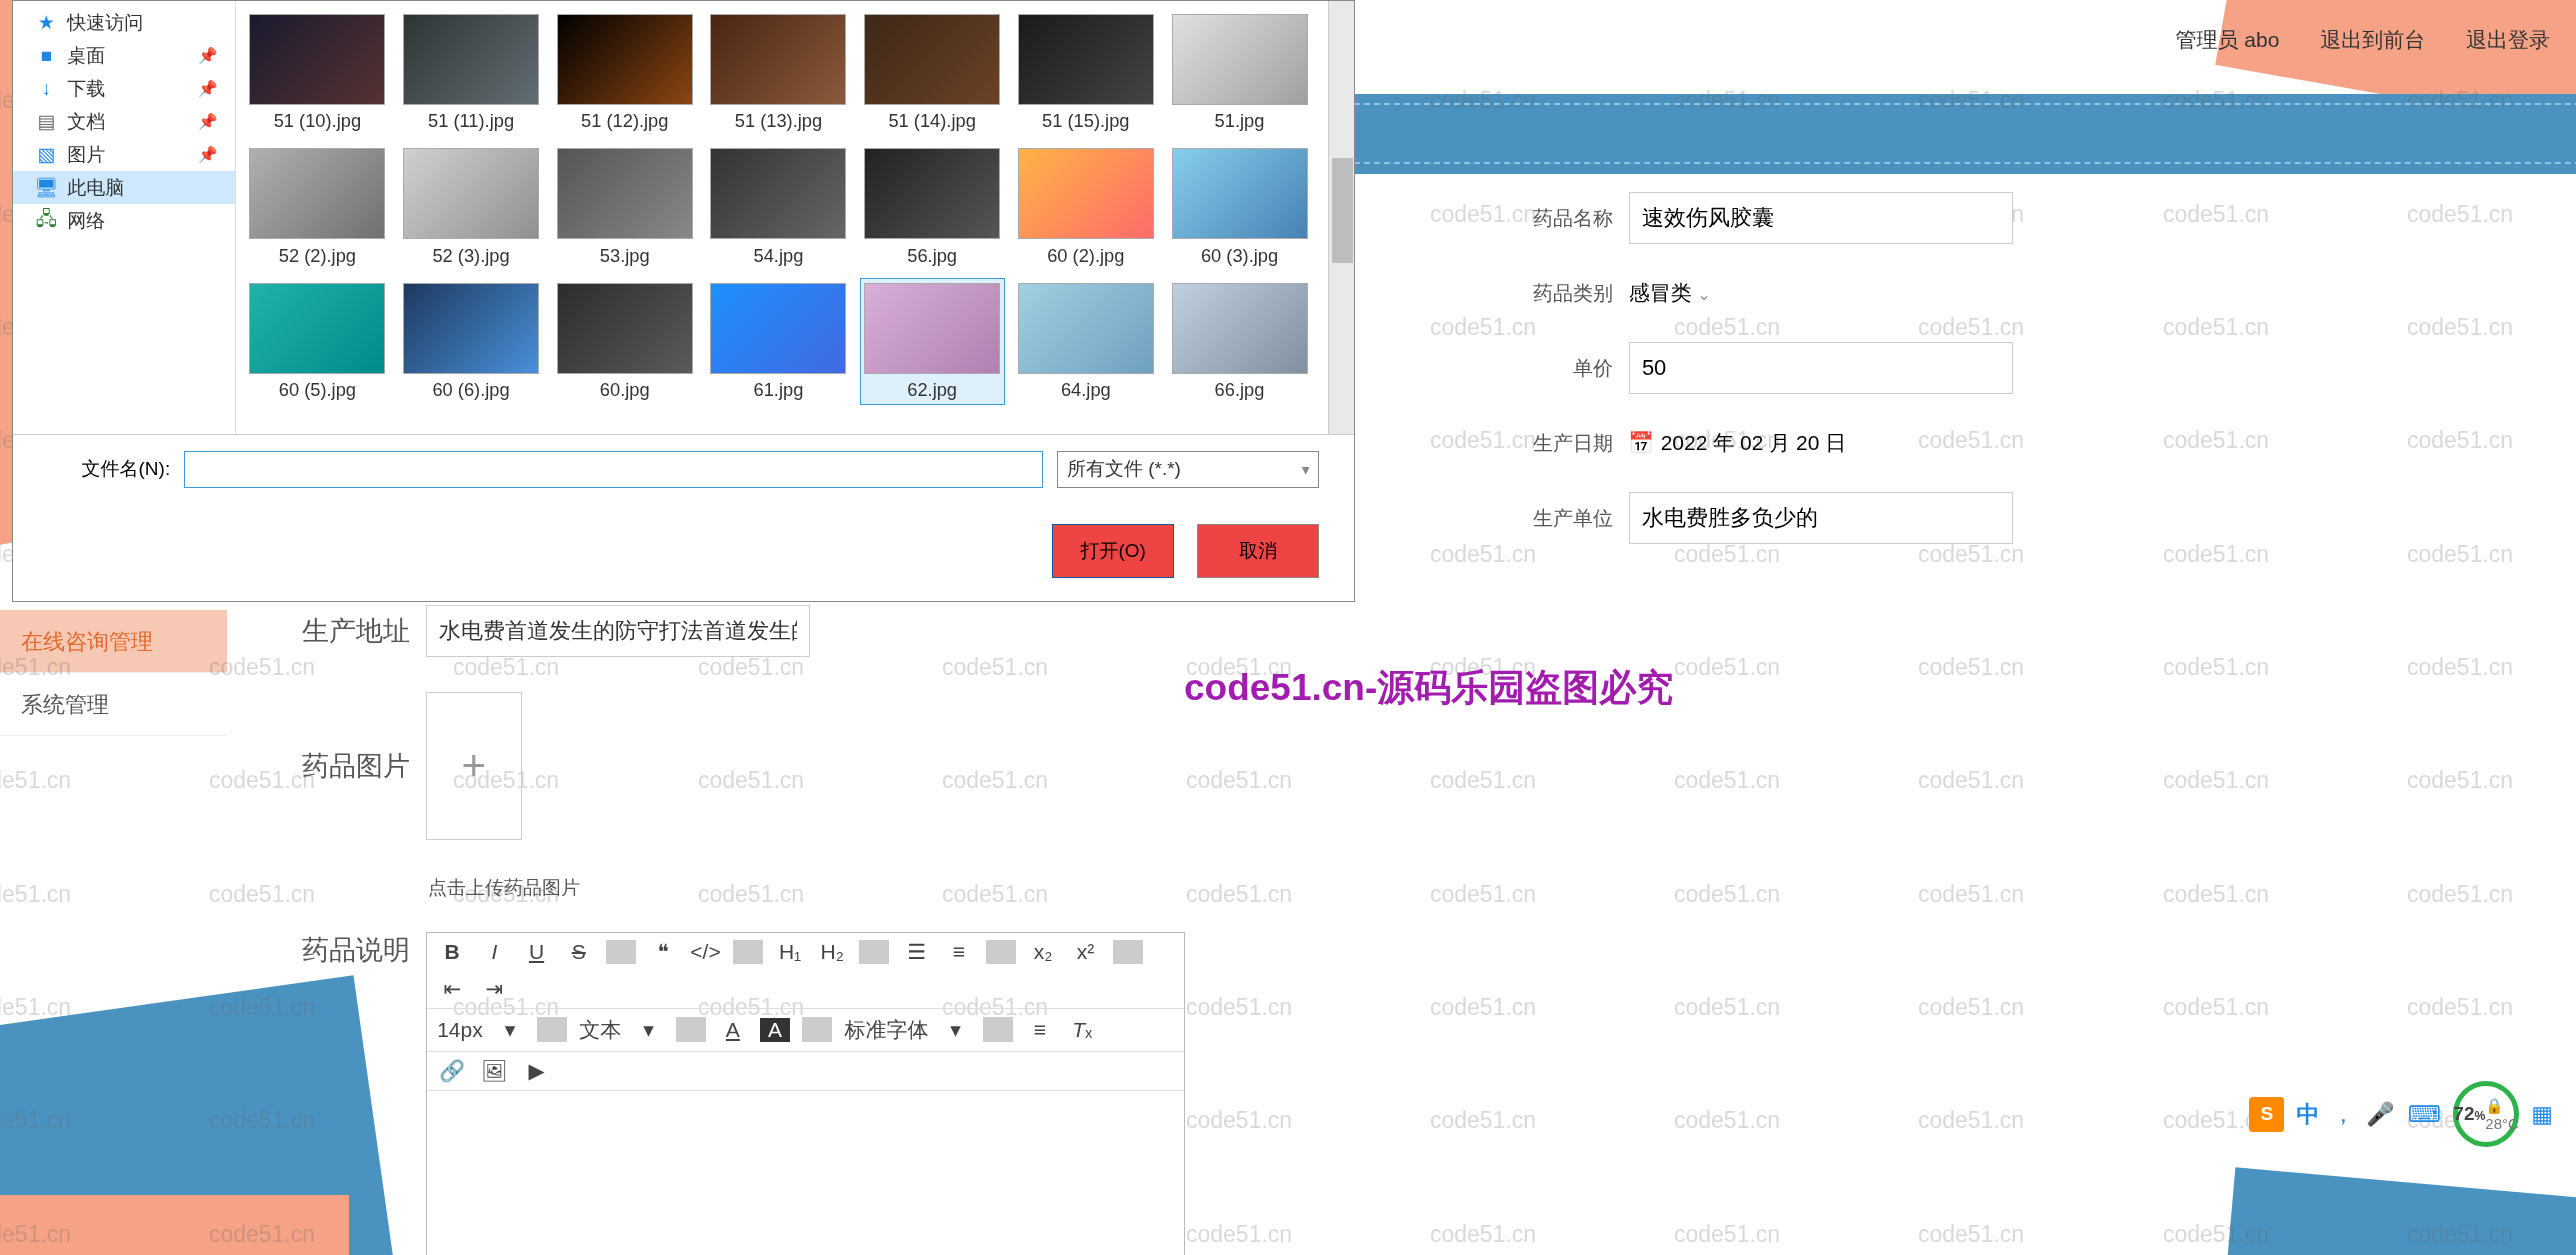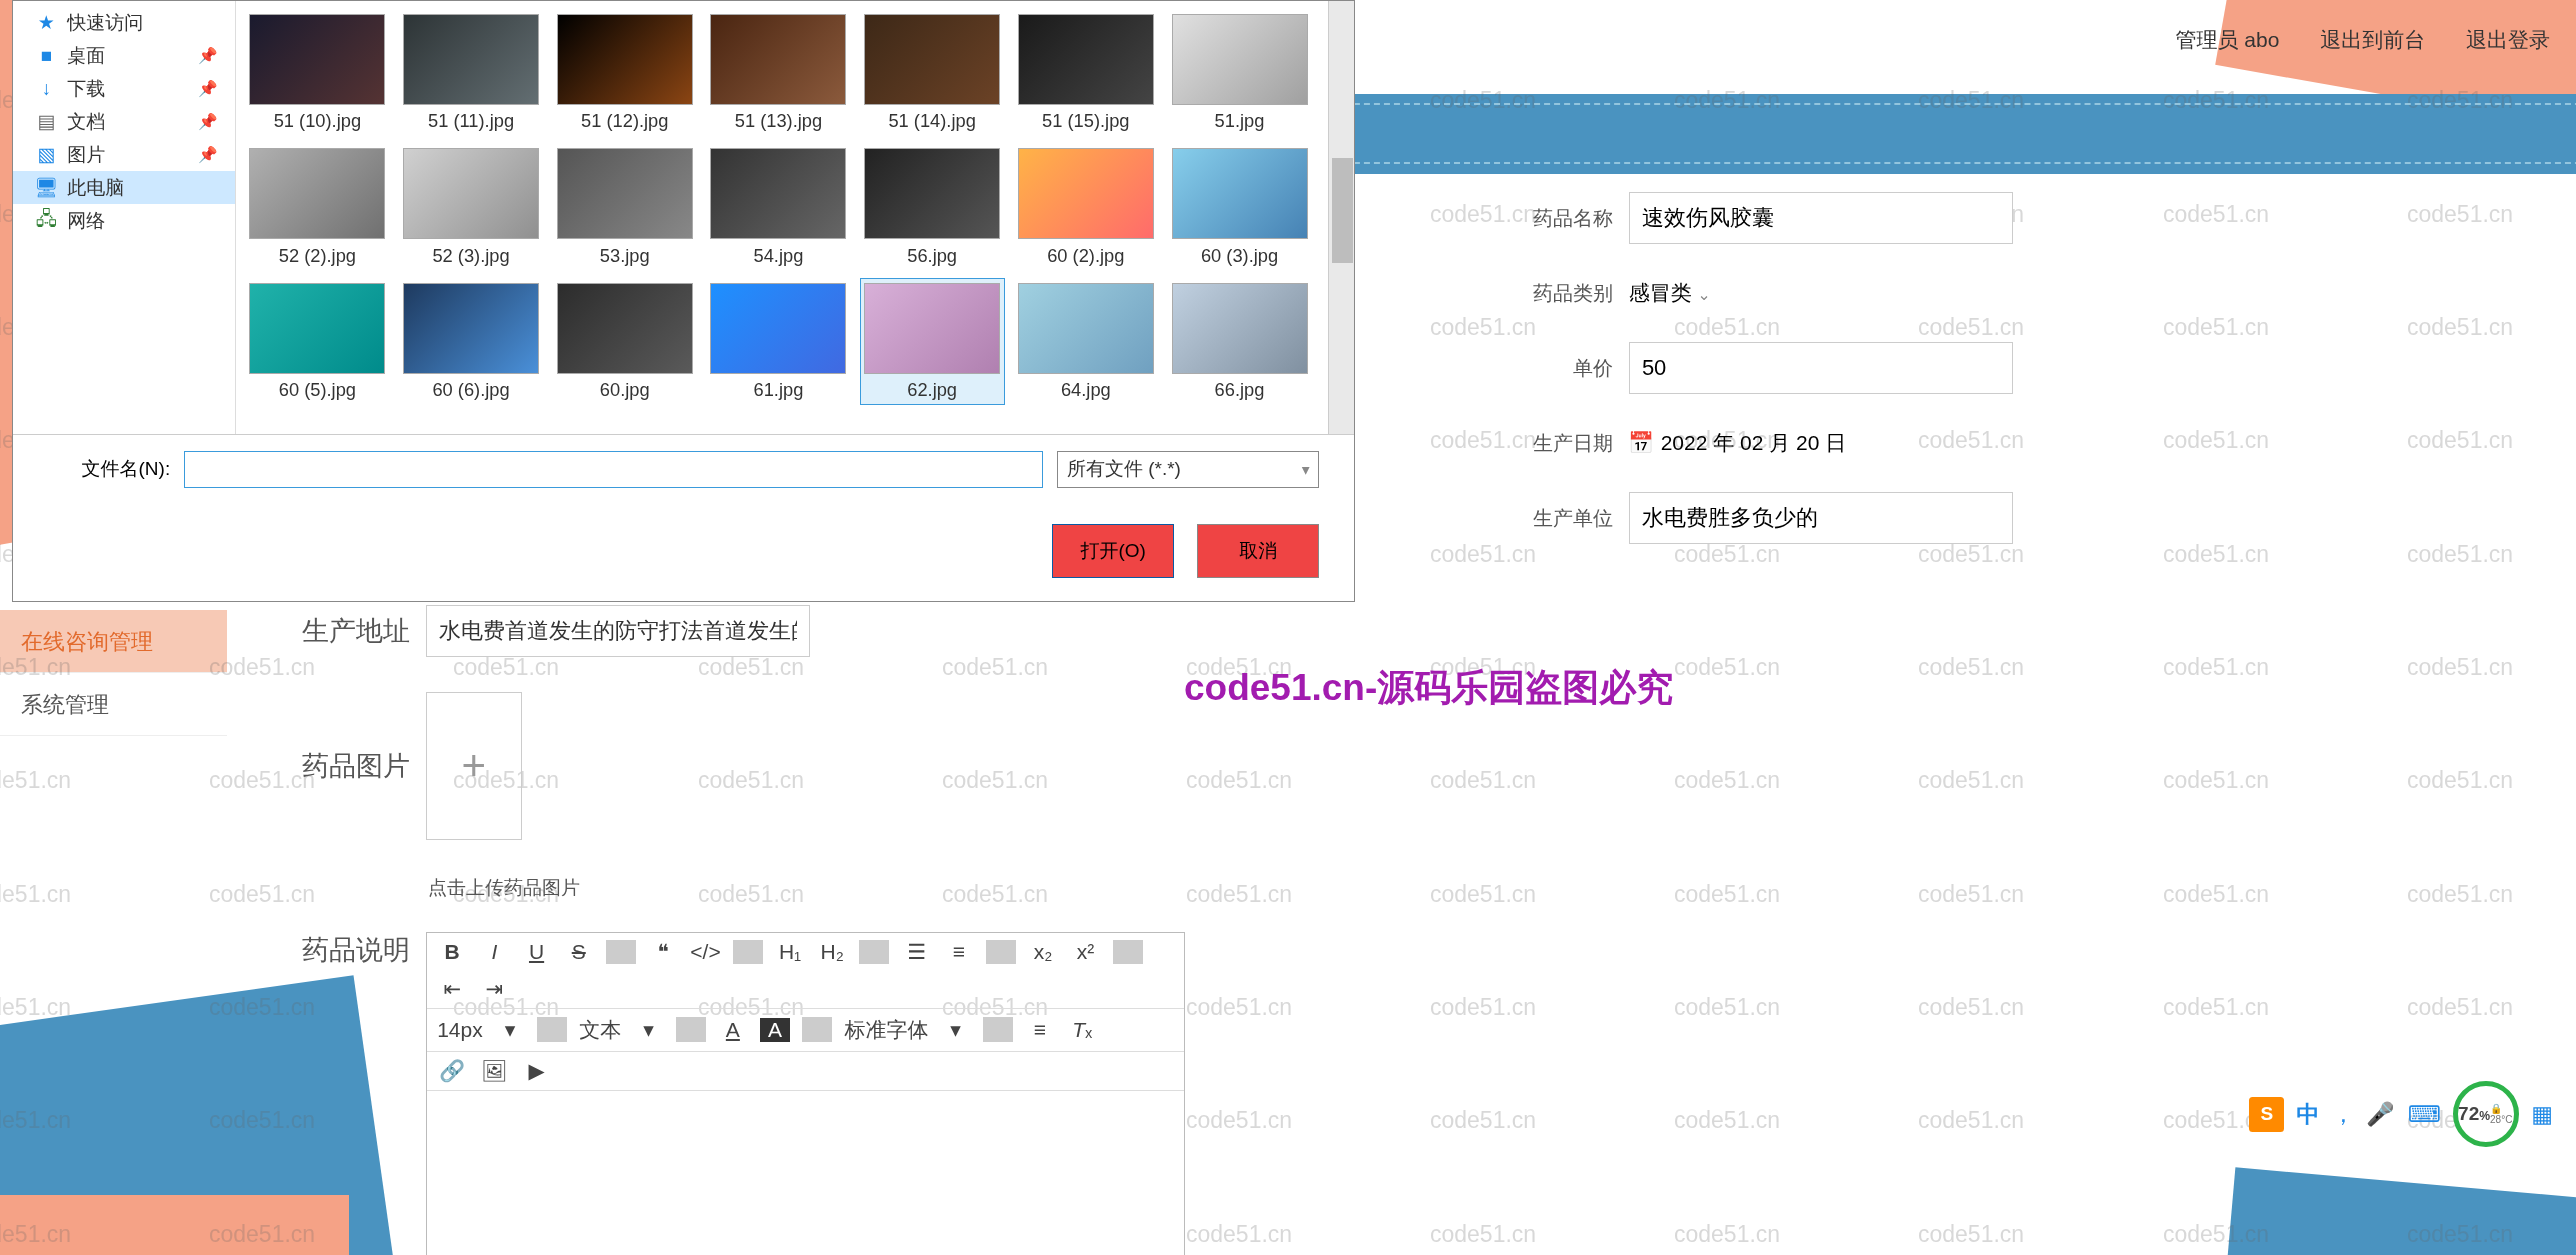--- a/index.html
+++ b/index.html
@@ -69,21 +69,21 @@
 .dlg .frow .fl { width:122px; text-align:right; }
 .dlg .frow .fi { flex:1; height:37px; border:0.9px solid #3a9bdc; background:#fff; }
 .dlg .frow .ft { width:262px; height:37px; border:0.9px solid #888; padding:0 8.7px; display:flex; align-items:center; justify-content:space-between; color:#333; }
 .dlg .btns { display:flex; justify-content:flex-end; gap:23px; }
 .dlg .btn { width:122px; height:54px; border:0.9px solid #888; background:#ef4444; display:flex; align-items:center; justify-content:center; cursor:pointer;margin-top:19px; }
 .dlg .btn.pri { border:1.7px solid #0a5aa3; }
 
 
 .tray { position:absolute; right:23px; top:1081px; z-index:3; display:flex; align-items:center; gap:12.2px; font-size:19px; color:#444; }
 .tray .pct { width:66px; height:66px; border-radius:50%; border:5.2px solid #2db34a; display:flex; flex-direction:row; align-items:center; justify-content:center; background:#fff; font-size:19px; font-weight:bold; }
-.tray .pct .t2 { font-size:10px; color:#777; font-weight:normal; }
+.tray .pct .t2 { font-size:15px; color:#777; font-weight:normal; }
 .tray .sogou { width:35px; height:35px; background:#ff8a00; color:#fff; font-weight:bold; display:flex; align-items:center; justify-content:center; border-radius:3.5px; }
 .tray .ic { font-size:23px; }
 
 .chev { font-size:15.7px; color:#888; }
 </style>
 </head>
 <body>
 
 <div class="bg-orange-tl"></div>
 <div class="bg-orange-tr"></div>

